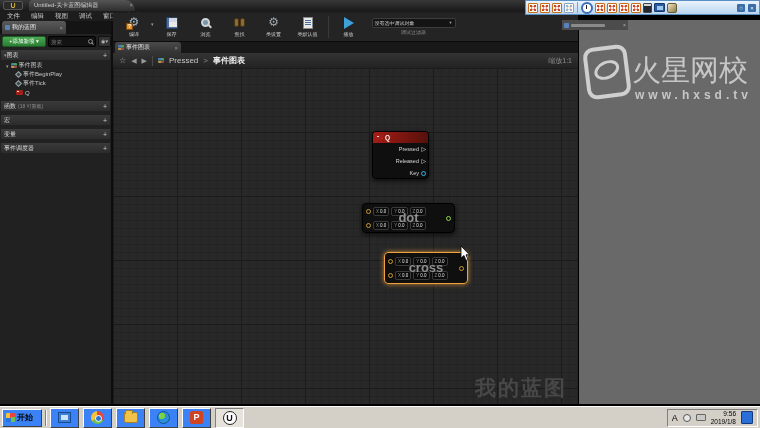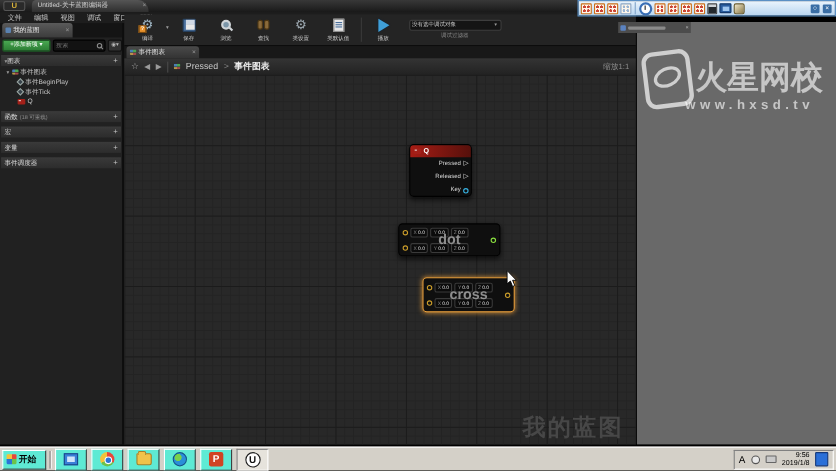--- a/index.html
+++ b/index.html
@@ -145,23 +145,23 @@
   .gray-window { position:absolute; left:579px; top:20px; width:181px; height:384px; background:#696969; }
   .mini-titlebar { position:absolute; left:-17px; top:0; width:66px; height:10px; background:#4c4c4c;
                    display:flex; align-items:center; gap:2px; padding:0 2px; }
   .mini-titlebar .ic { width:5px; height:5px; background:#5a82c0; border-radius:1px; }
   .mini-titlebar .bar { width:34px; height:3px; background:#8a8a8a; border-radius:1px; }
   .mini-titlebar .x { margin-left:auto; color:#b5b5b5; font-size:5px; }
   .wm-logo { position:absolute; left:6px; top:26px; width:44px; height:52px; border:4px solid rgba(255,255,255,.68);
              border-radius:10px; transform:rotate(-7deg); }
   .wm-logo i { position:absolute; left:5px; top:11px; width:26px; height:18px; border:3px solid rgba(255,255,255,.68);
                border-radius:50%; transform:rotate(-18deg); }
-  .wm-brand { position:absolute; left:53px; top:31px; color:rgba(255,255,255,.62); font-size:29px; font-weight:bold;
+  .wm-brand { position:absolute; left:53px; top:31px; color:rgba(255,255,255,.62); font-size:29px; font-weight:normal;
               white-space:nowrap; }
-  .wm-url { position:absolute; left:44px; top:68px; color:rgba(255,255,255,.62); font-size:12px; font-weight:bold;
+  .wm-url { position:absolute; left:56px; top:68px; color:rgba(255,255,255,.62); font-size:12px; font-weight:bold;
             letter-spacing:4px; white-space:nowrap; }
 
   
   .anno-toolbar { position:absolute; left:525px; top:0; width:235px; height:15px;
                   background:linear-gradient(#eaf4fd,#b9d5ef); border:1px solid #5a8fc4;
                   display:flex; align-items:center; gap:2px; padding:0 2px; }
   .anno-ic { width:10px; height:10px; background:#fff6ea; border:1px solid #c96f1a; border-radius:1px;
       background-image:
         radial-gradient(circle at 28% 28%, #c43 1.2px, transparent 1.4px),
         radial-gradient(circle at 72% 28%, #c43 1.2px, transparent 1.4px),
@@ -181,21 +181,21 @@
   .anno-mon::after { content:""; position:absolute; left:2px; top:2px; width:6px; height:4px; background:#9ec6ef; }
   .anno-lamp { width:10px; height:10px; background:linear-gradient(135deg,#f0e6c8,#8a7a4a); border:1px solid #6b5a2a;
                border-radius:2px; }
   .anno-ctrl { margin-left:auto; display:flex; gap:3px; padding-right:1px; }
   .anno-ctrl span { color:#fff; background:#3a6ea5; width:8px; height:8px; font-size:6px; line-height:8px;
                     text-align:center; border-radius:1px; }
 
   
   .taskbar { position:absolute; left:0; top:406px; width:760px; height:22px; background:#d4d0c8;
              border-top:1px solid #fff; display:flex; align-items:center; }
-  .raised { background:#5eead4; border-top:1px solid #fff; border-left:1px solid #fff;
+  .raised { background:#3b82f6; border-top:1px solid #fff; border-left:1px solid #fff;
             border-right:1px solid #404040; border-bottom:1px solid #404040; }
   .sunken { border-top:1px solid #808080; border-left:1px solid #808080;
             border-right:1px solid #fff; border-bottom:1px solid #fff; }
   .start-btn { margin-left:2px; width:40px; height:18px; display:flex; align-items:center; gap:2px; padding:0 3px; }
   .win-flag { width:9px; height:9px; background:
       conic-gradient(#e8463a 0 25%, #6cc24a 0 50%, #2a74d8 0 75%, #f5c23a 0 100%); border-radius:1px; }
   .start-lb { font-size:8px; font-weight:bold; color:#000; }
   .tb-divider { width:2px; height:16px; margin:0 3px; border-left:1px solid #808080; border-right:1px solid #fff; }
   .ql-btn { width:29px; height:20px; display:flex; align-items:center; justify-content:center; margin-right:4px; }
   .ql-btn.pressed { background:#e6e3dc; border-top:1px solid #808080; border-left:1px solid #808080;

